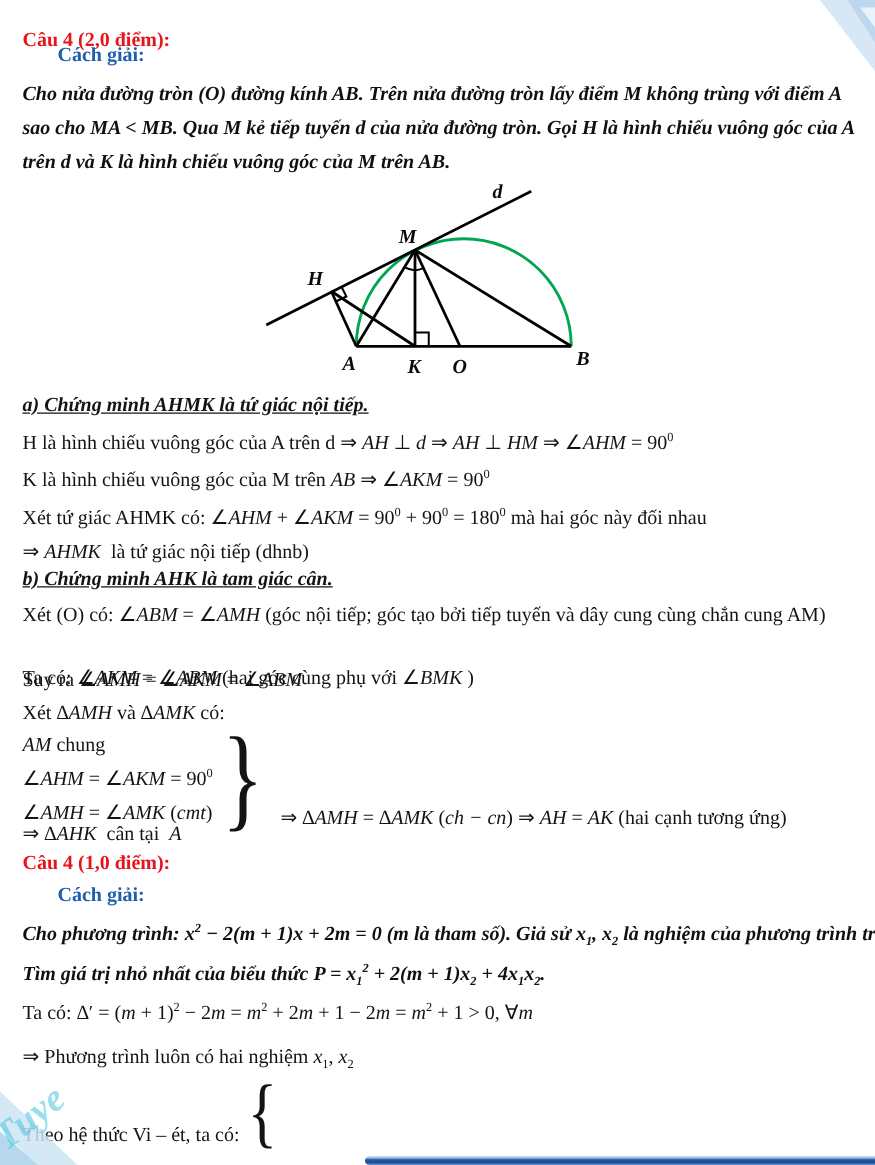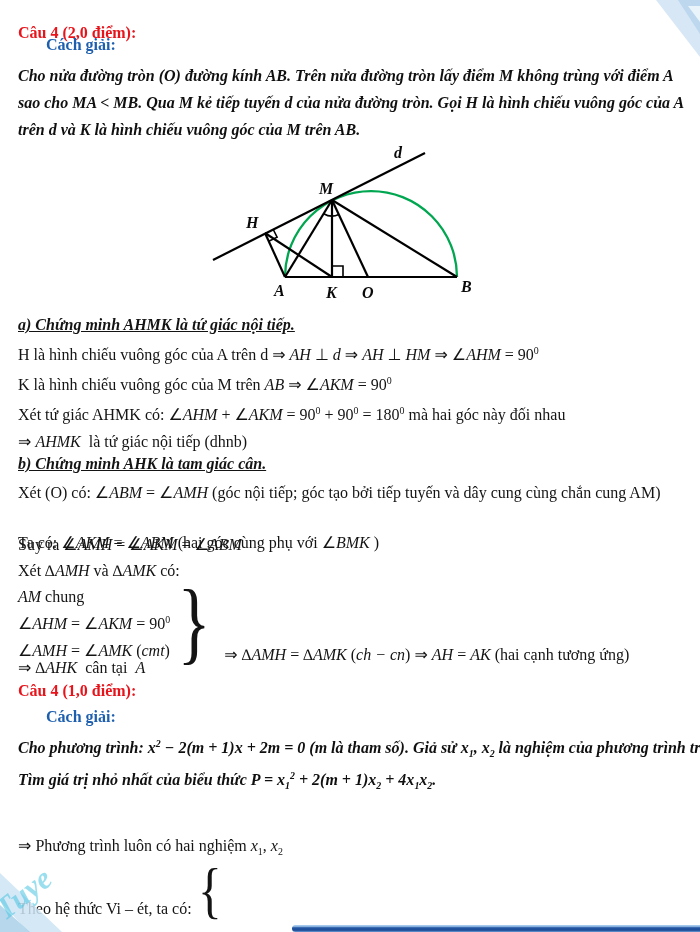--- a/index.html
+++ b/index.html
@@ -100,20 +100,21 @@
     <div class="brace">}</div>
     <div class="sysresult">⇒ ∆<i>AMH</i> = ∆<i>AMK</i> (<i>ch − cn</i>) ⇒ <i>AH</i> = <i>AK</i> (hai cạnh tương ứng)</div>
   </div>
 
   <div class="abs mline" style="top:657px">⇒ ∆<i>AHK</i>&nbsp; cân tại&nbsp; <i>A</i></div>
 
   <div class="abs red" style="top:682px">Câu 4 (1,0 điểm):</div>
   <div class="abs blue" style="top:708px">Cách giải:</div>
   <div class="abs stmt" style="top:734px">Cho phương trình: x<sup>2</sup> − 2(m + 1)x + 2m = 0 (m là tham số). Giả sử x<sub>1</sub>, x<sub>2</sub> là nghiệm của phương trình trên.</div>
   <div class="abs stmt" style="top:766px">Tìm giá trị nhỏ nhất của biểu thức P = x<sub>1</sub><sup>2</sup> + 2(m + 1)x<sub>2</sub> + 4x<sub>1</sub>x<sub>2</sub>.</div>
+  <div class="abs mline" style="top:800px">Ta có: ∆′ = (<i>m</i> + 1)<sup>2</sup> − 2<i>m</i> = <i>m</i><sup>2</sup> + 2<i>m</i> + 1 − 2<i>m</i> = <i>m</i><sup>2</sup> + 1 &gt; 0, ∀<i>m</i></div>
   <div class="abs mline" style="top:835px">⇒ Phương trình luôn có hai nghiệm <i>x</i><sub>1</sub>, <i>x</i><sub>2</sub></div>
 
   <div class="abs sysflex" style="top:862px">
     <div>Theo hệ thức Vi – ét, ta có:</div>
     <div class="vbrace">{</div>
   </div>
 
   <svg class="wm-bl" width="115" height="75">
     <polygon points="0,16 62,75 28,75 0,44" fill="#cde4f4" opacity="0.85"></polygon>
     <polygon points="0,48 30,75 0,75" fill="#aed3ea" opacity="0.9"></polygon>

